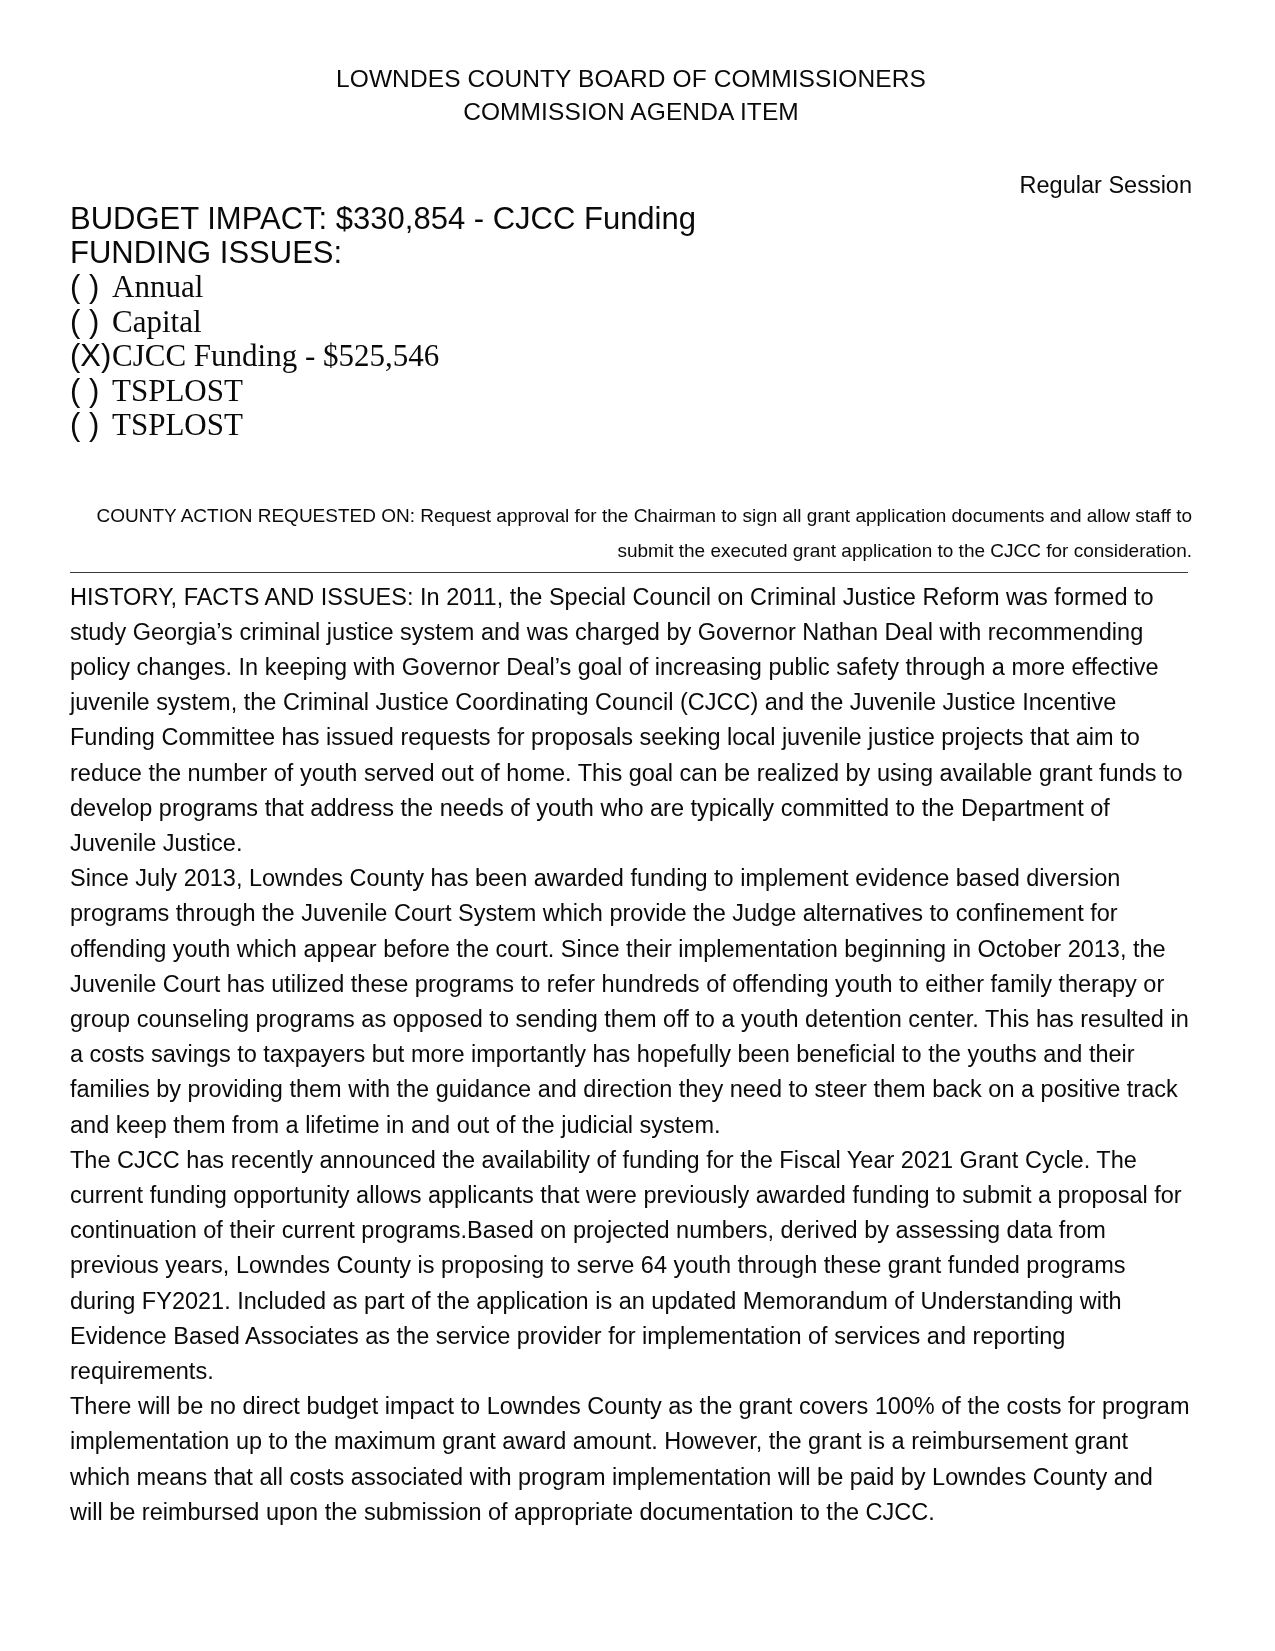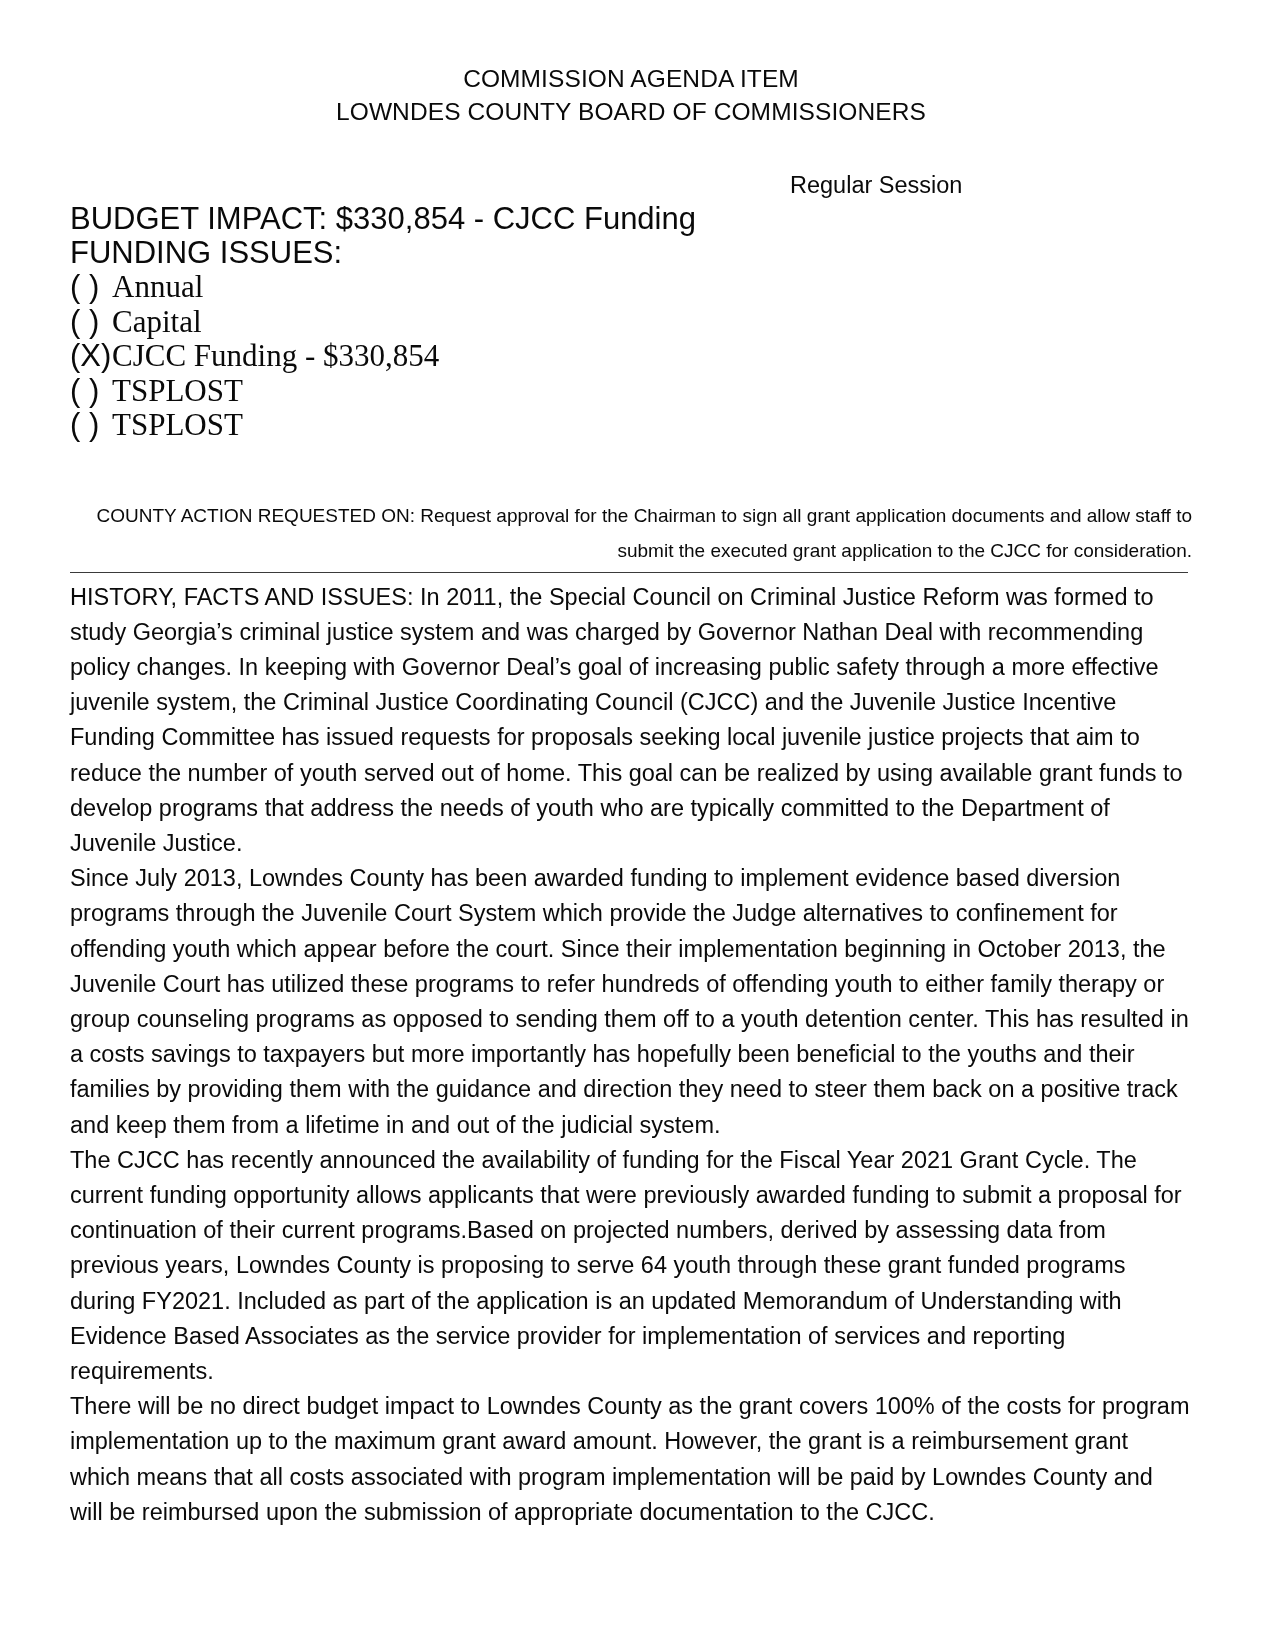--- a/index.html
+++ b/index.html
@@ -43,21 +43,21 @@
   
   .meta {
     margin-top: 40px;
     font-size: 23.5px;
     line-height: 34px;
   }
   .meta-row {
     white-space: nowrap;
   }
   .session-row {
-    text-align: left;
+    text-align: right;
     padding-left: 720px;
     white-space: nowrap;
   }
 
   
   .budget {
     font-size: 31px;
     line-height: 34px;
   }
   .funding-list {
@@ -106,43 +106,43 @@
     margin: 0;
   }
 </style>
 </head>
 <body>
 
 <div class="page">
   <div class="content">
 
     <div class="doc-header">
+      <span class="line">LOWNDES COUNTY BOARD OF COMMISSIONERS</span>
       <span class="line">COMMISSION AGENDA ITEM</span>
-      <span class="line">LOWNDES COUNTY BOARD OF COMMISSIONERS</span>
     </div>
 
     <div class="meta">
       <div class="session-row">Regular Session</div>
     </div>
 
     <div class="budget">
       <div class="meta-row">BUDGET IMPACT: $330,854 - CJCC Funding</div>
       <div class="meta-row">FUNDING ISSUES:</div>
       <ul class="funding-list">
         <li class="funding-item">
           <span class="funding-mark">(  )</span>
           <span class="funding-label">Annual</span>
         </li>
         <li class="funding-item">
           <span class="funding-mark">(  )</span>
           <span class="funding-label">Capital</span>
         </li>
         <li class="funding-item">
           <span class="funding-mark">(X)</span>
-          <span class="funding-label">CJCC Funding - $330,854</span>
+          <span class="funding-label">CJCC Funding - $525,546</span>
         </li>
         <li class="funding-item">
           <span class="funding-mark">(  )</span>
           <span class="funding-label">TSPLOST</span>
         </li>
         <li class="funding-item">
           <span class="funding-mark">(  )</span>
           <span class="funding-label">TSPLOST</span>
         </li>
       </ul>

